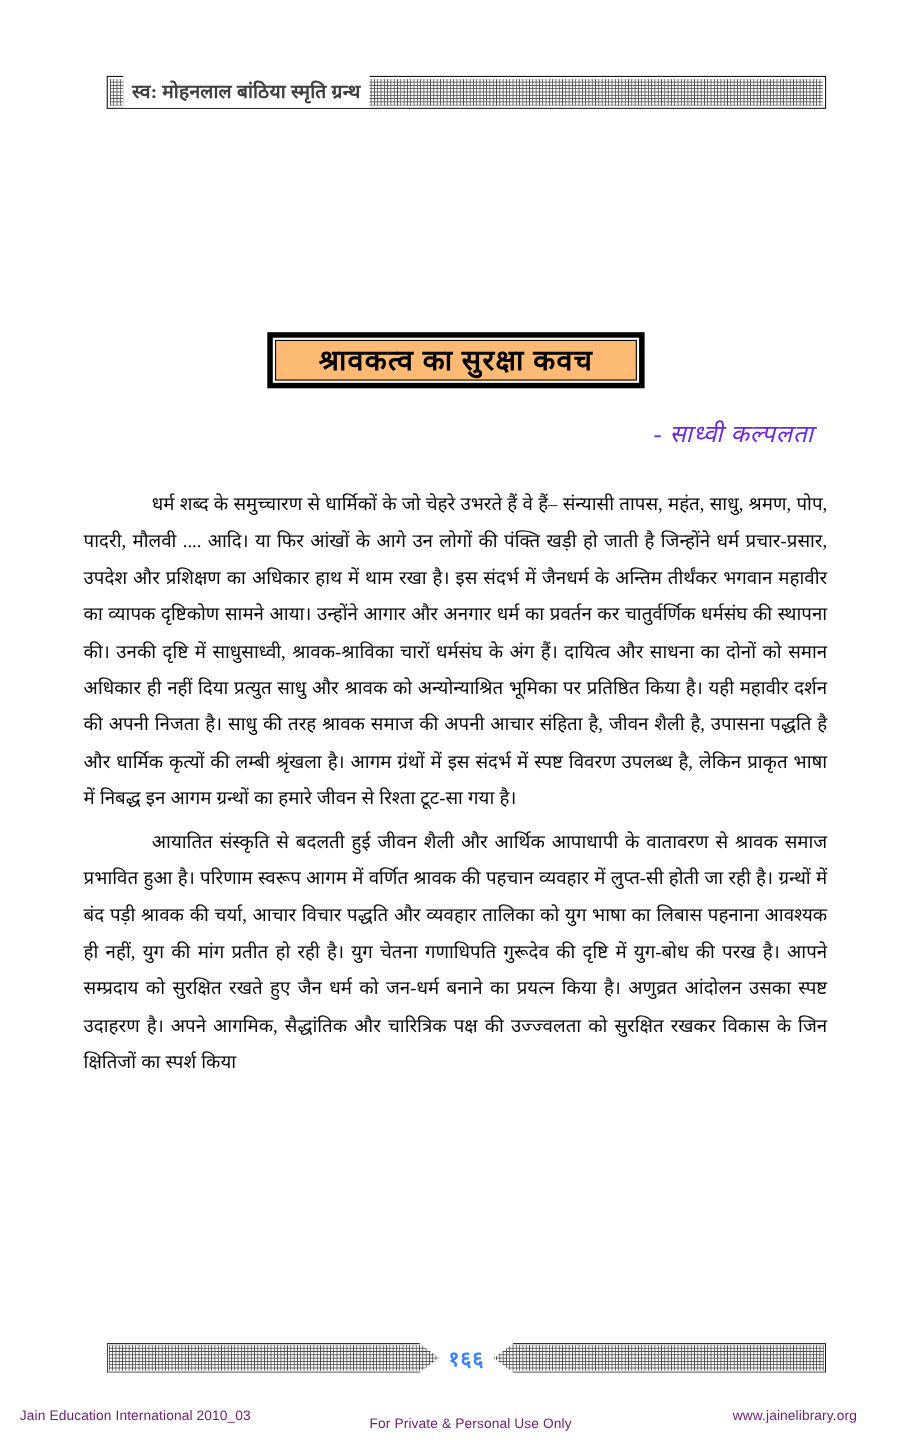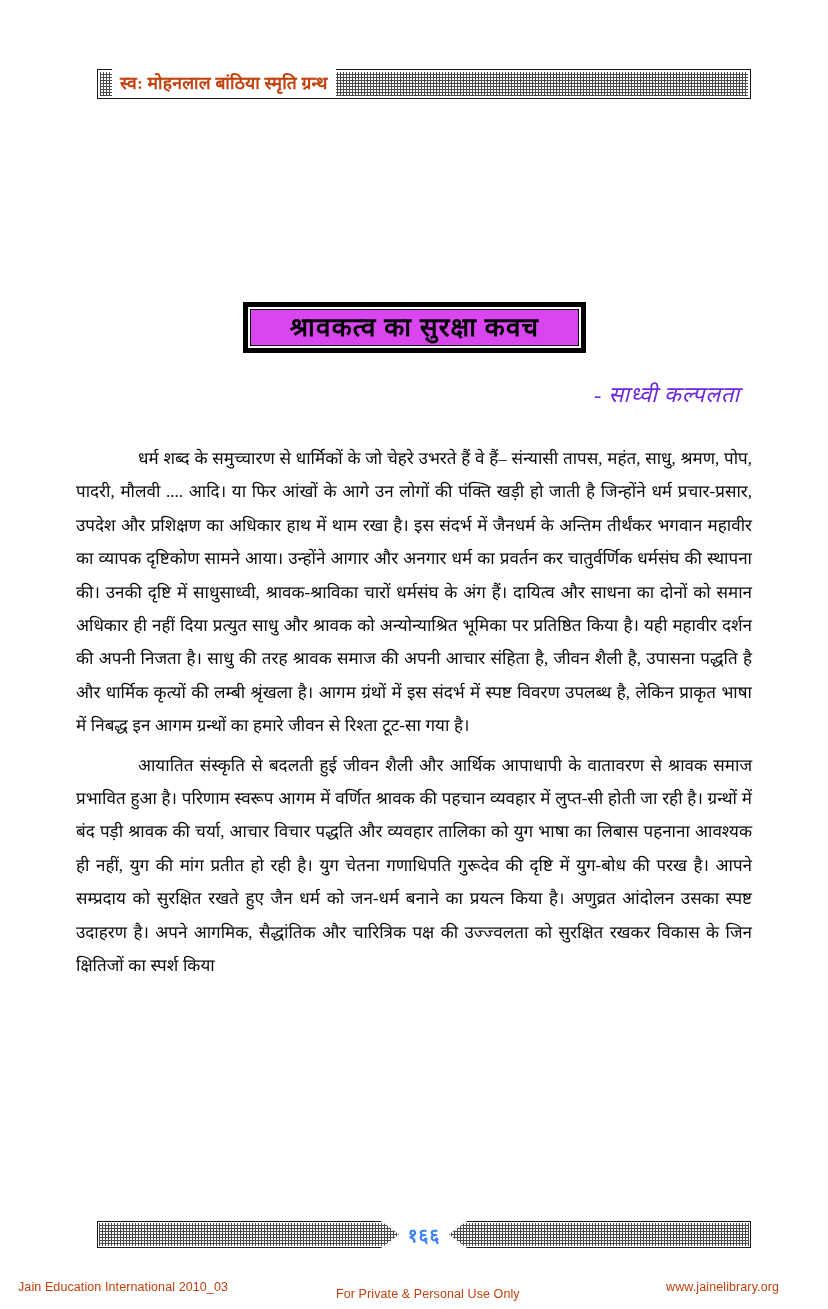--- a/index.html
+++ b/index.html
@@ -46,21 +46,21 @@
     left: 112px;
     top: 66px;
     height: 32px;
     display: flex;
     align-items: center;
     padding: 0 8px;
     background: #ffffff;
     font-family: "Liberation Serif", serif;
     font-size: 17.5px;
     font-weight: 600;
-    color: #c2410c;
+    color: #404040;
     letter-spacing: 0.2px;
     white-space: nowrap;
     z-index: 3;
   }
 
   
   .title-box {
     position: absolute;
     left: 243px;
     top: 302px;
@@ -68,21 +68,21 @@
     height: 51px;
     background: #ffffff;
     border: 5px solid #000000;
     box-sizing: border-box;
     z-index: 2;
   }
   .title-box-inner {
     position: absolute;
     inset: 2px;
     border: 1px solid #000000;
-    background: #d946ef;
+    background: #fdba74;
     display: flex;
     align-items: center;
     justify-content: center;
   }
   .title-text {
     font-family: "Liberation Serif", serif;
     font-size: 26px;
     font-weight: 700;
     color: #000000;
     letter-spacing: 1.2px;
@@ -175,21 +175,21 @@
   
   .credits {
     position: absolute;
     left: 0;
     top: 1276px;
     width: 784px;
     height: 22px;
     display: flex;
     align-items: center;
     font-size: 12.5px;
-    color: #c2410c;
+    color: #701a75;
     letter-spacing: 0.1px;
   }
   .credit-left   { position: absolute; left: 18px; white-space: nowrap; }
   .credit-center { position: absolute; left: 336px; white-space: nowrap; margin-top: 13px; }
   .credit-right  { position: absolute; right: 5px; white-space: nowrap; }
 </style>
 </head>
 <body>
 
 <div class="page">

